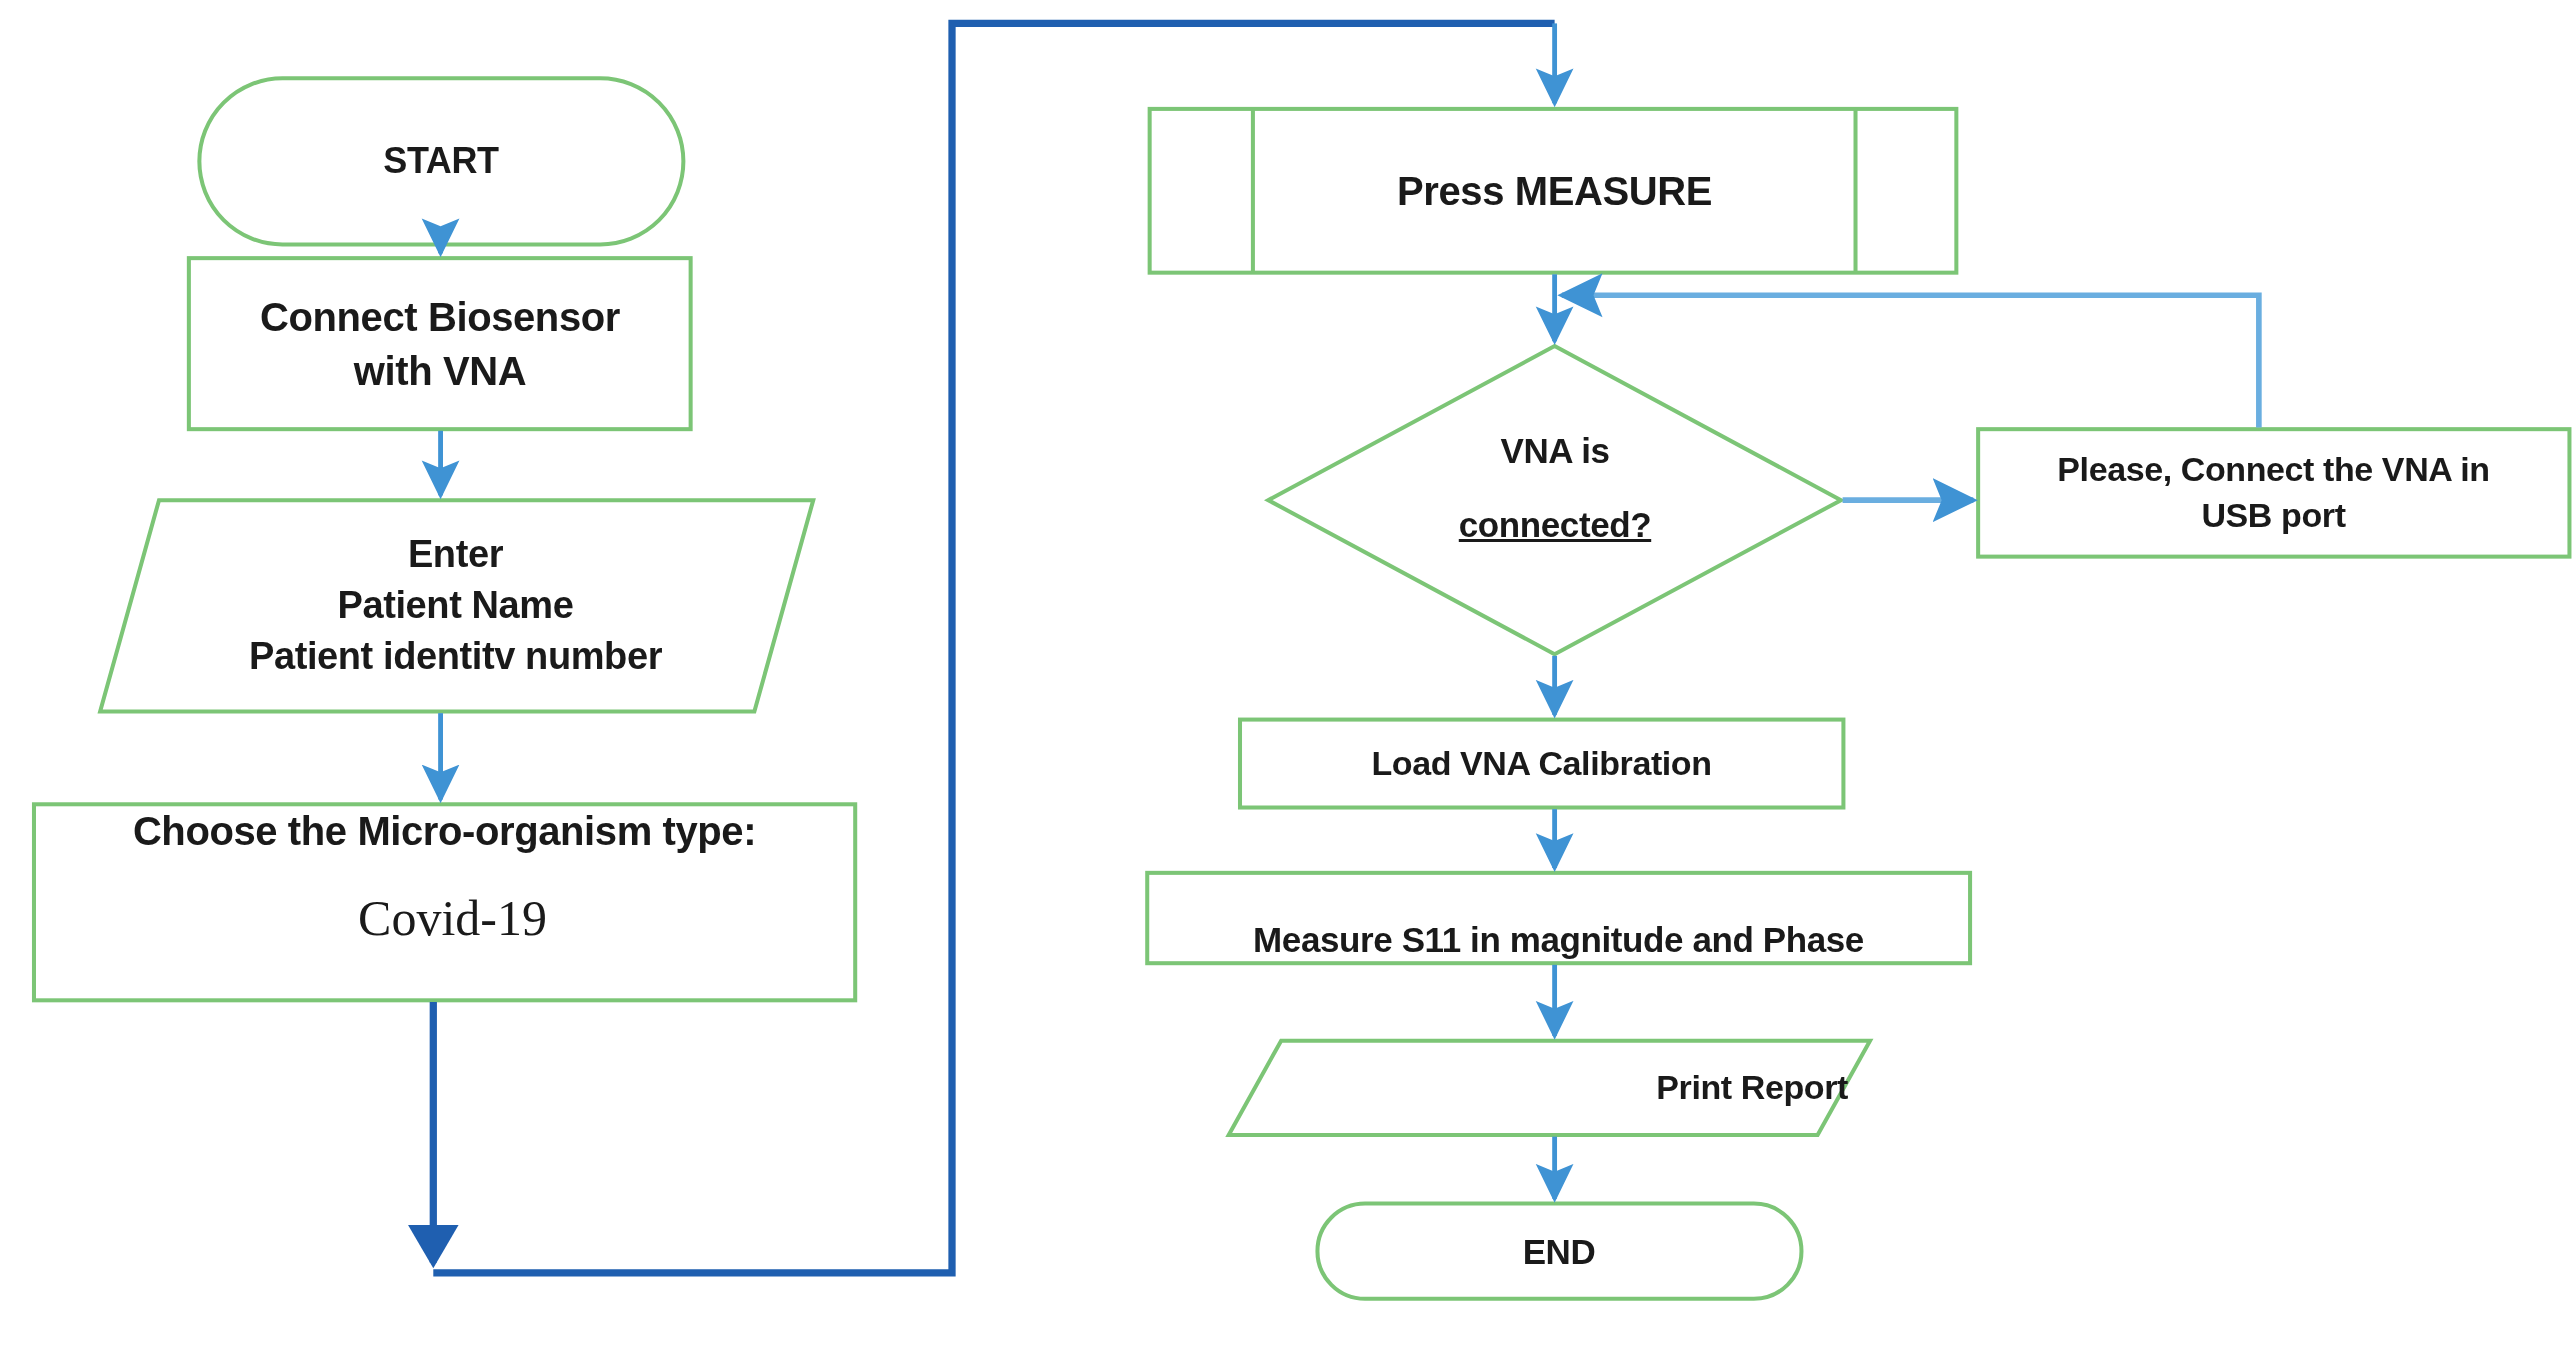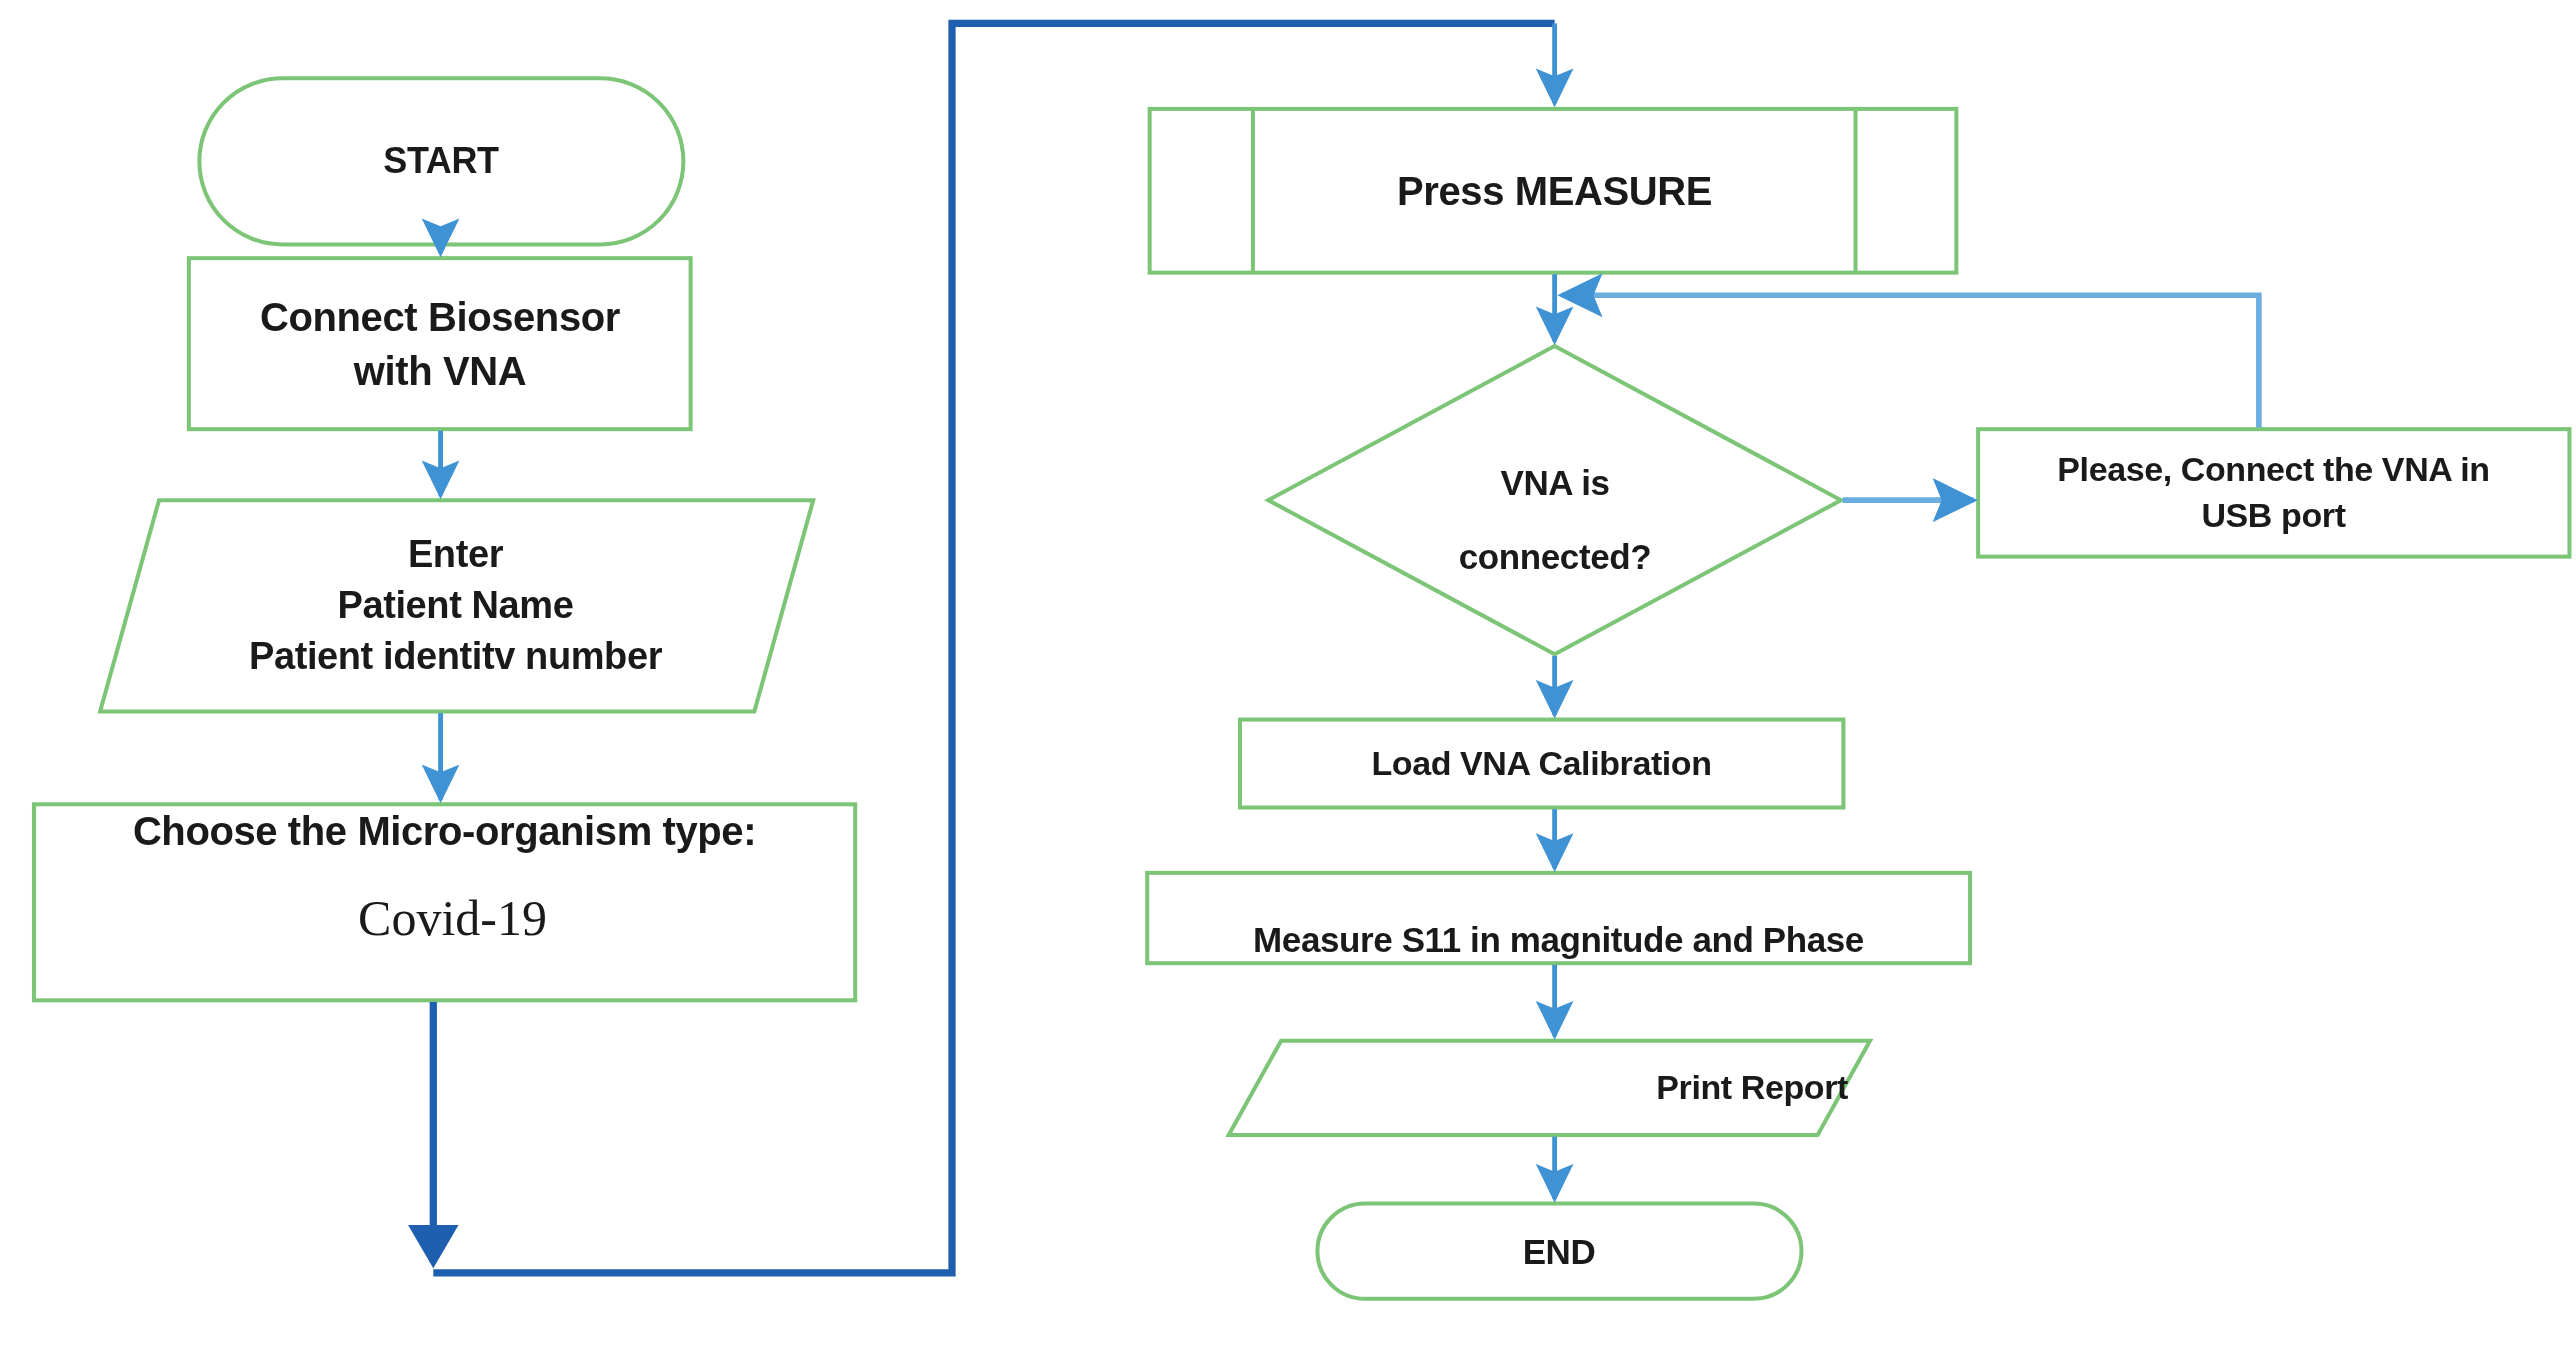--- a/index.html
+++ b/index.html
@@ -131,23 +131,23 @@
 
   <div class="node-label" style="left:34px; top:804px; width:821px; height:196px; font-size:40px; justify-content:flex-start; box-sizing:border-box;">
     <span class="ln">Choose the Micro-organism type:</span>
     <span class="ln serif-line" style="font-size:50px; margin-top:27.4px;">Covid-19</span>
   </div>
 
   <div class="node-label" style="left:1253px; top:109px; width:603px; height:164px; font-size:40px;">
     <span class="ln">Press MEASURE</span>
   </div>
 
-  <div class="node-label" style="left:1372px; top:431px; width:366px; height:177px; font-size:35px;">
+  <div class="node-label" style="left:1372px; top:399px; width:366px; height:177px; font-size:35px;">
     <span class="ln">VNA is</span>
-    <span class="ln" style="margin-top:26px;">connected?</span>
+    <span class="ln" style="margin-top:26px;text-decoration:underline;">connected?</span>
   </div>
 
   <div class="node-label" style="left:1978px; top:429px; width:591px; height:127px; font-size:34px;">
     <span class="ln">Please, Connect the VNA in</span>
     <span class="ln">USB port</span>
   </div>
 
   <div class="node-label" style="left:1240px; top:720px; width:603px; height:88px; font-size:34px;">
     <span class="ln">Load VNA Calibration</span>
   </div>

